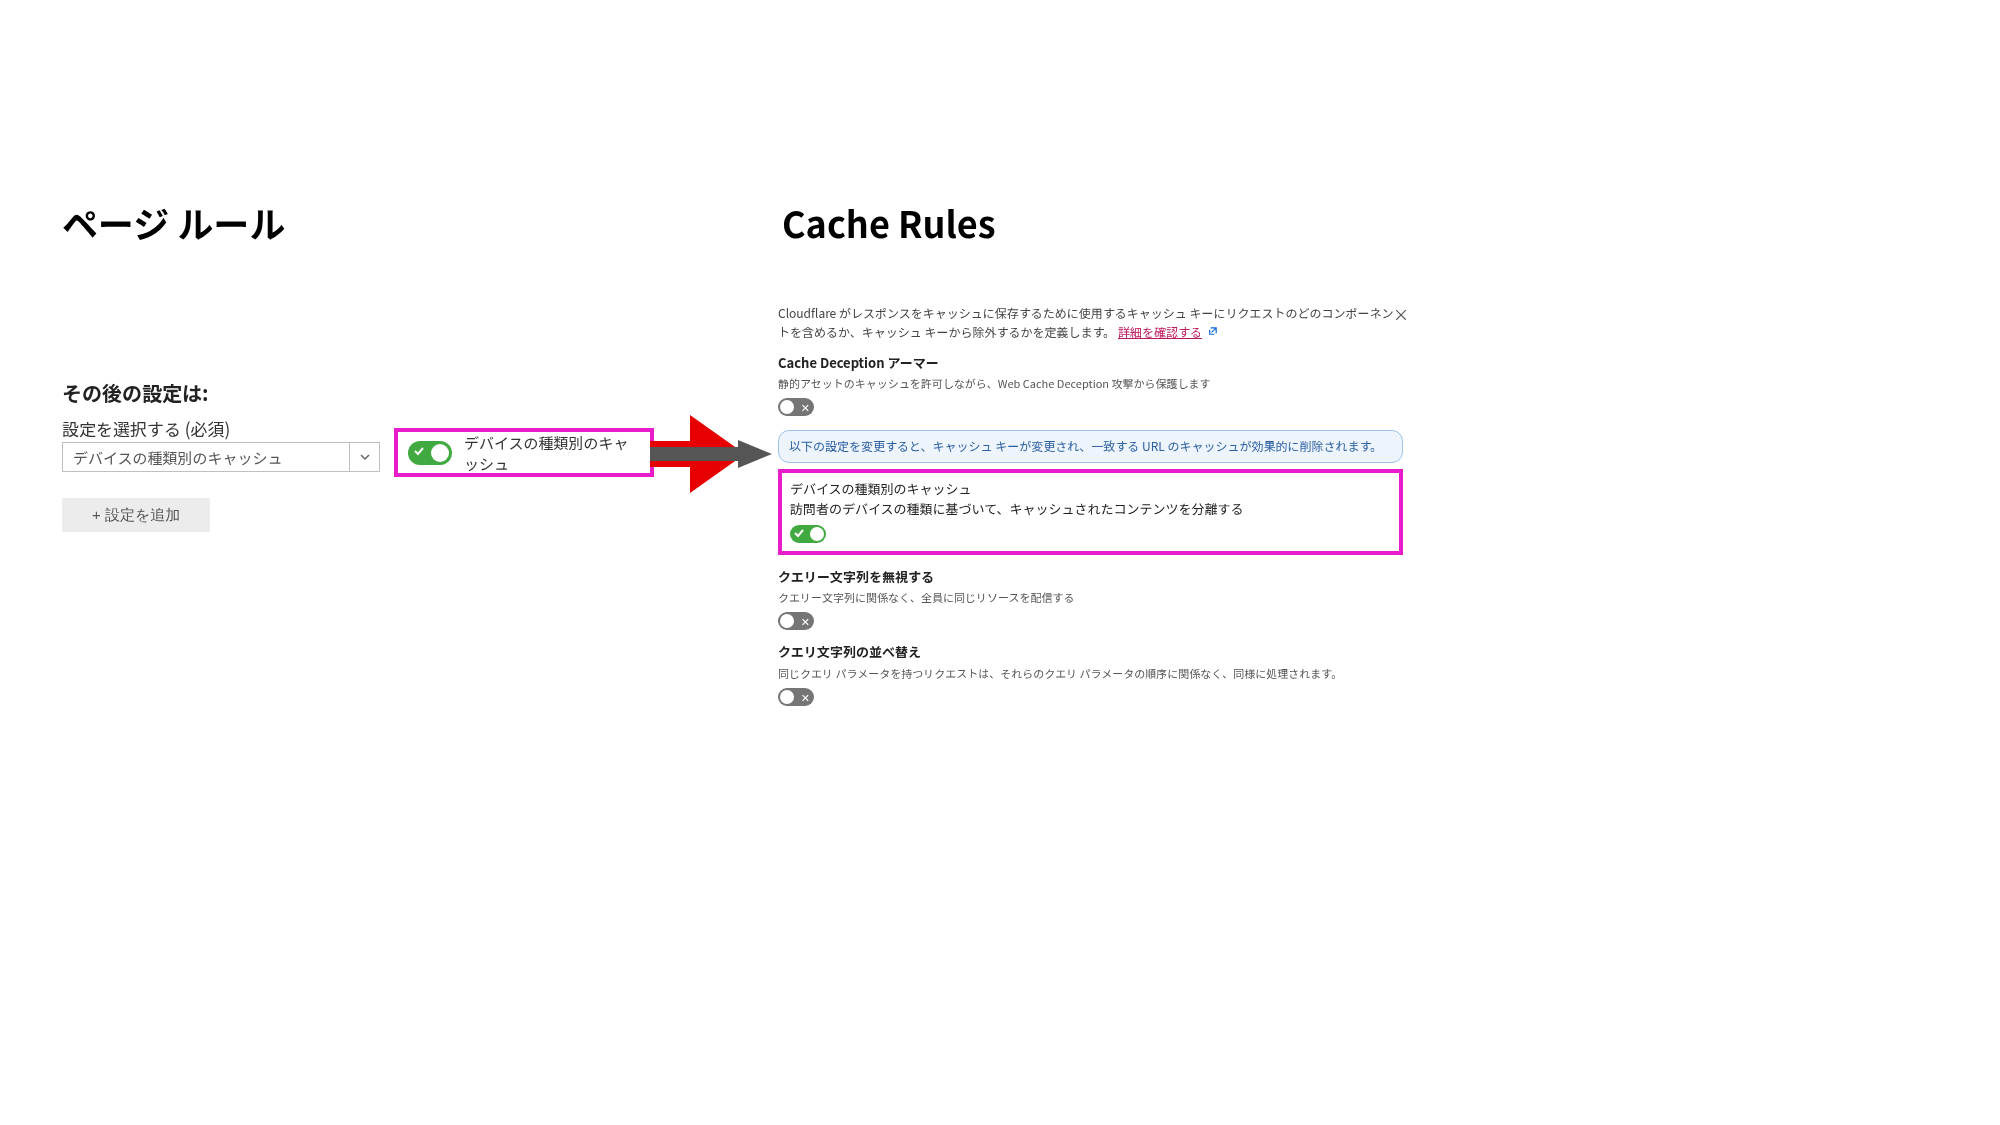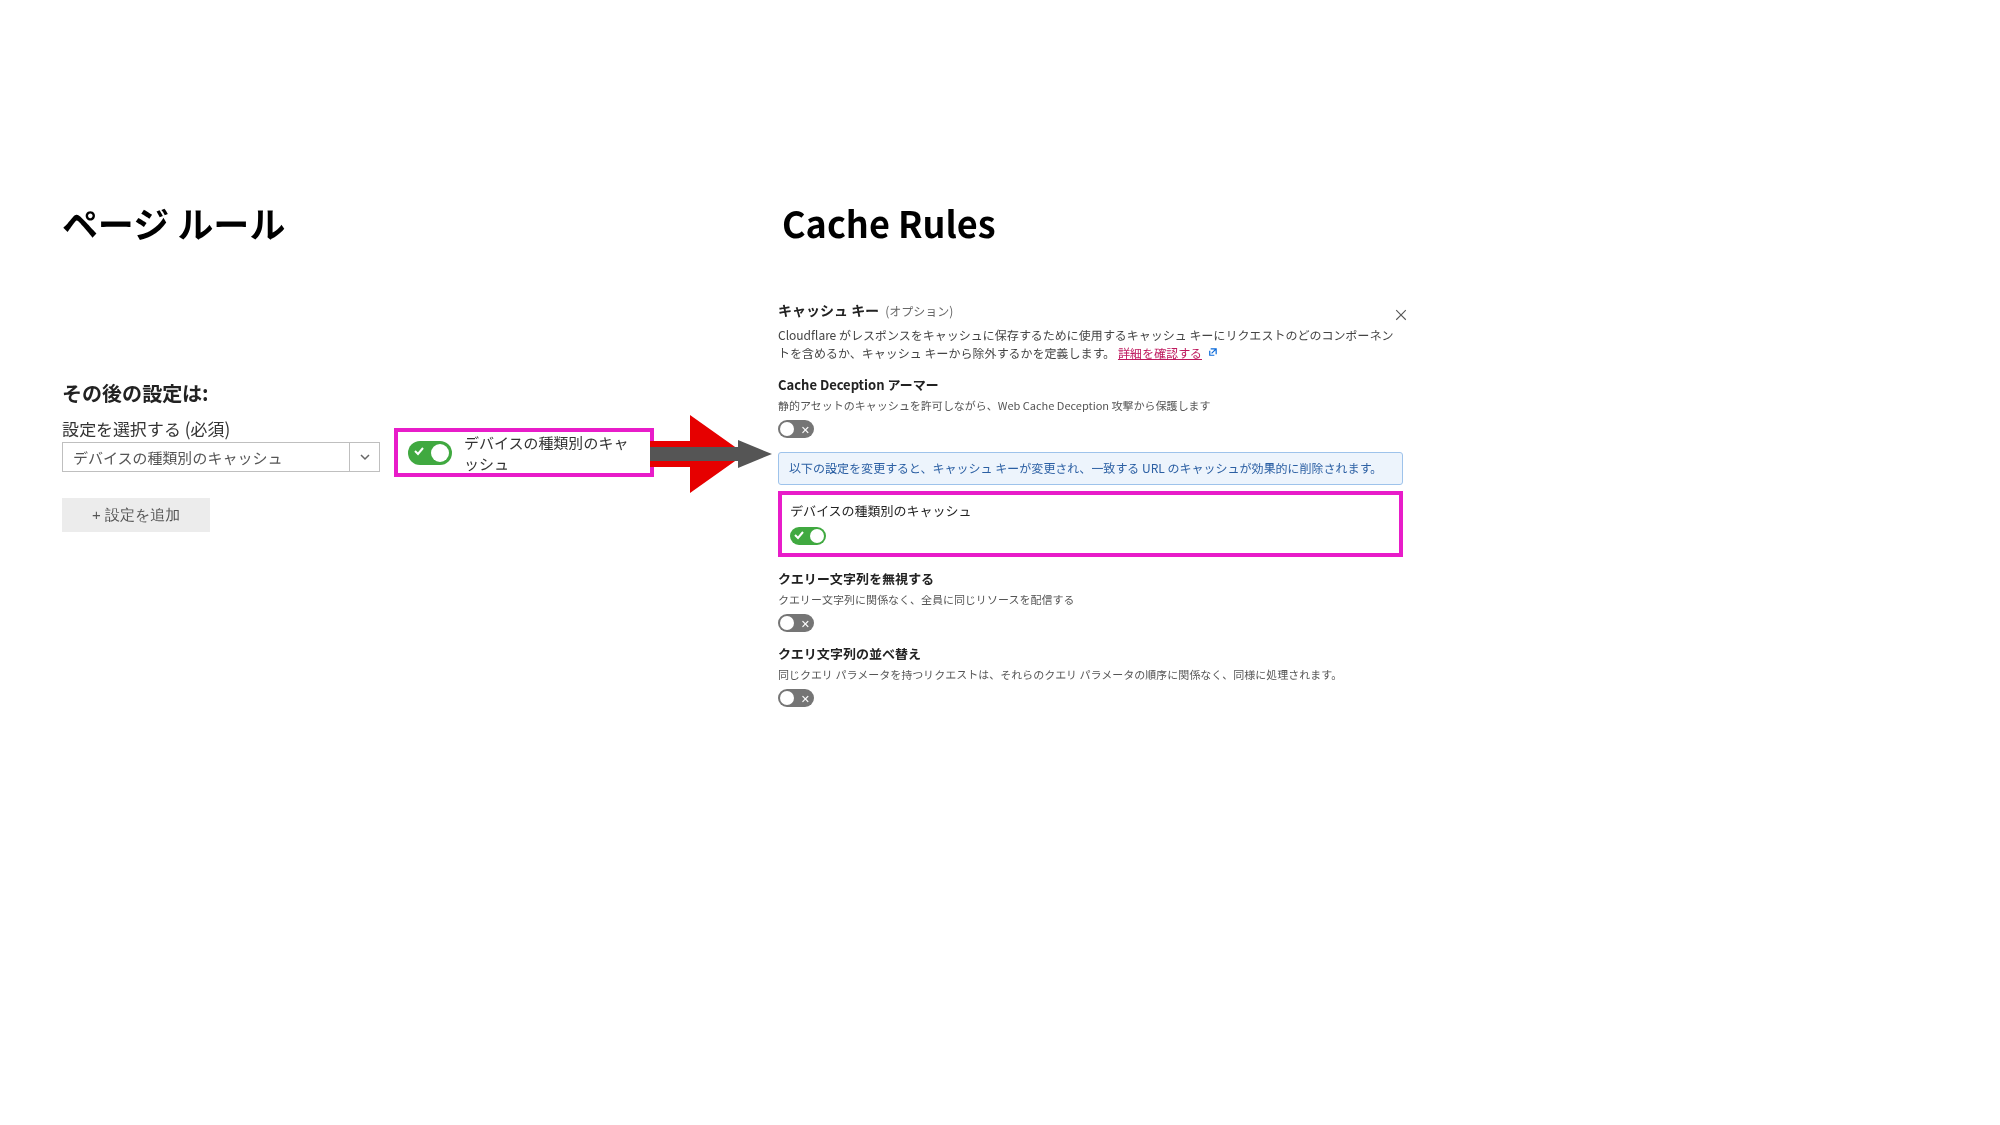--- a/index.html
+++ b/index.html
@@ -48,21 +48,21 @@
 
   .toggle-off { position:relative; width:36px; height:18px; background:#757575; border-radius:9px; margin-top:6px; }
   .toggle-off::after { content:""; position:absolute; left:2px; top:2px; width:14px; height:14px; background:#fff; border-radius:50%; }
   .toggle-off .x { position:absolute; right:4px; top:2px; font-size:11px; color:#fff; line-height:14px; }
 
   .toggle-on-sm { position:relative; width:36px; height:18px; background:#40a940; border-radius:9px; margin-top:6px; }
   .toggle-on-sm::after { content:""; position:absolute; right:2px; top:2px; width:14px; height:14px; background:#fff; border-radius:50%; }
   .toggle-on-sm .chk2 { position:absolute; left:4px; top:3px; width:10px; height:10px; }
 
   .notice { border:1px solid #9ec3eb; background:#edf4fc; color:#2b5fa3; font-size:12px;
-            padding:6px 10px; border-radius:3px; margin-top:14px; }
+            padding:6px 10px; border-radius:11px; margin-top:14px; }
 
   .hlbox { border:4px solid #e81cc9; padding:6px 8px 8px; margin-top:6px; }
 
   .close-x { position:absolute; left:1393px; top:302px; font-size:16px; color:#555; cursor:pointer; }
 </style>
 </head>
 <body>
 
 <div class="stage">
 
@@ -97,24 +97,20 @@
     <svg viewBox="0 0 130 98" width="130" height="98">
       <polygon points="40,10 95,49 40,88 40,62 0,62 0,36 40,36" fill="#e60000"></polygon>
       <rect x="0" y="42" width="92" height="14" fill="#555"></rect>
       <polygon points="88,35 122,49 88,63" fill="#555"></polygon>
     </svg>
   </div>
 
   <div class="close-x">×</div>
 
   <div class="rp">
-    <div class="hrow">
-      <span class="h">キャッシュ キー</span>
-      <span class="opt">(オプション)</span>
-    </div>
     <div class="desc">
       <span>Cloudflare がレスポンスをキャッシュに保存するために使用するキャッシュ キーにリクエストのどのコンポーネントを含めるか、キャッシュ キーから除外するかを定義します。</span>
       <a href="#" class="link">詳細を確認する</a>
       <span class="ext">
         <svg width="11" height="11" viewBox="0 0 12 12">
             <path d="M4 2h6v6M10 2L5 7M3 4v5h5" fill="none" stroke="#0969da" stroke-width="1.3"></path>
           </svg>
       </span>
     </div>
 
@@ -123,20 +119,21 @@
       <div class="sd">静的アセットのキャッシュを許可しながら、Web Cache Deception 攻撃から保護します</div>
       <div class="toggle-off">
           <span class="x">✕</span>
         </div>
     </div>
 
     <div class="notice">以下の設定を変更すると、キャッシュ キーが変更され、一致する URL のキャッシュが効果的に削除されます。</div>
 
     <div class="hlbox">
       <div class="sub">デバイスの種類別のキャッシュ</div>
+      <div class="sd">訪問者のデバイスの種類に基づいて、キャッシュされたコンテンツを分離する</div>
       <div class="toggle-on-sm">
         <svg class="chk2" viewBox="0 0 10 10">
           <path d="M1 5 L4 8 L9 2" fill="none" stroke="#fff" stroke-width="2"></path>
         </svg>
       </div>
     </div>
 
     <div class="sec">
       <div class="sub">クエリー文字列を無視する</div>
       <div class="sd">クエリー文字列に関係なく、全員に同じリソースを配信する</div>

